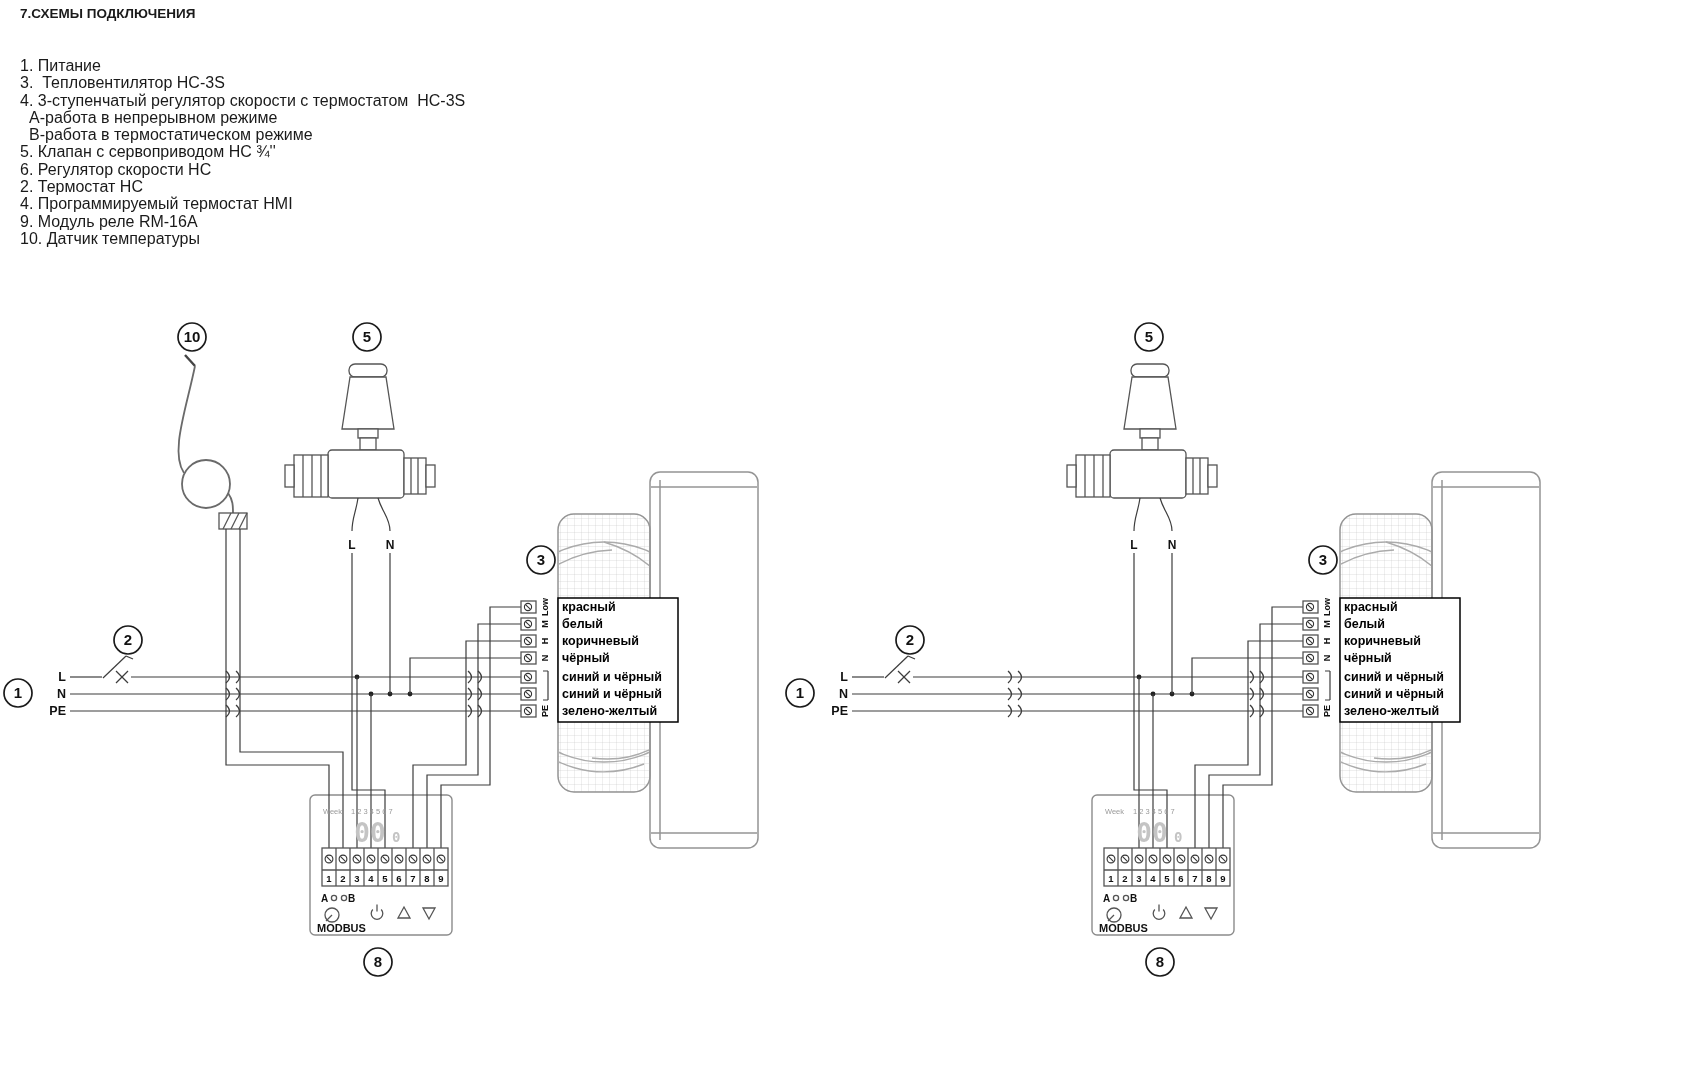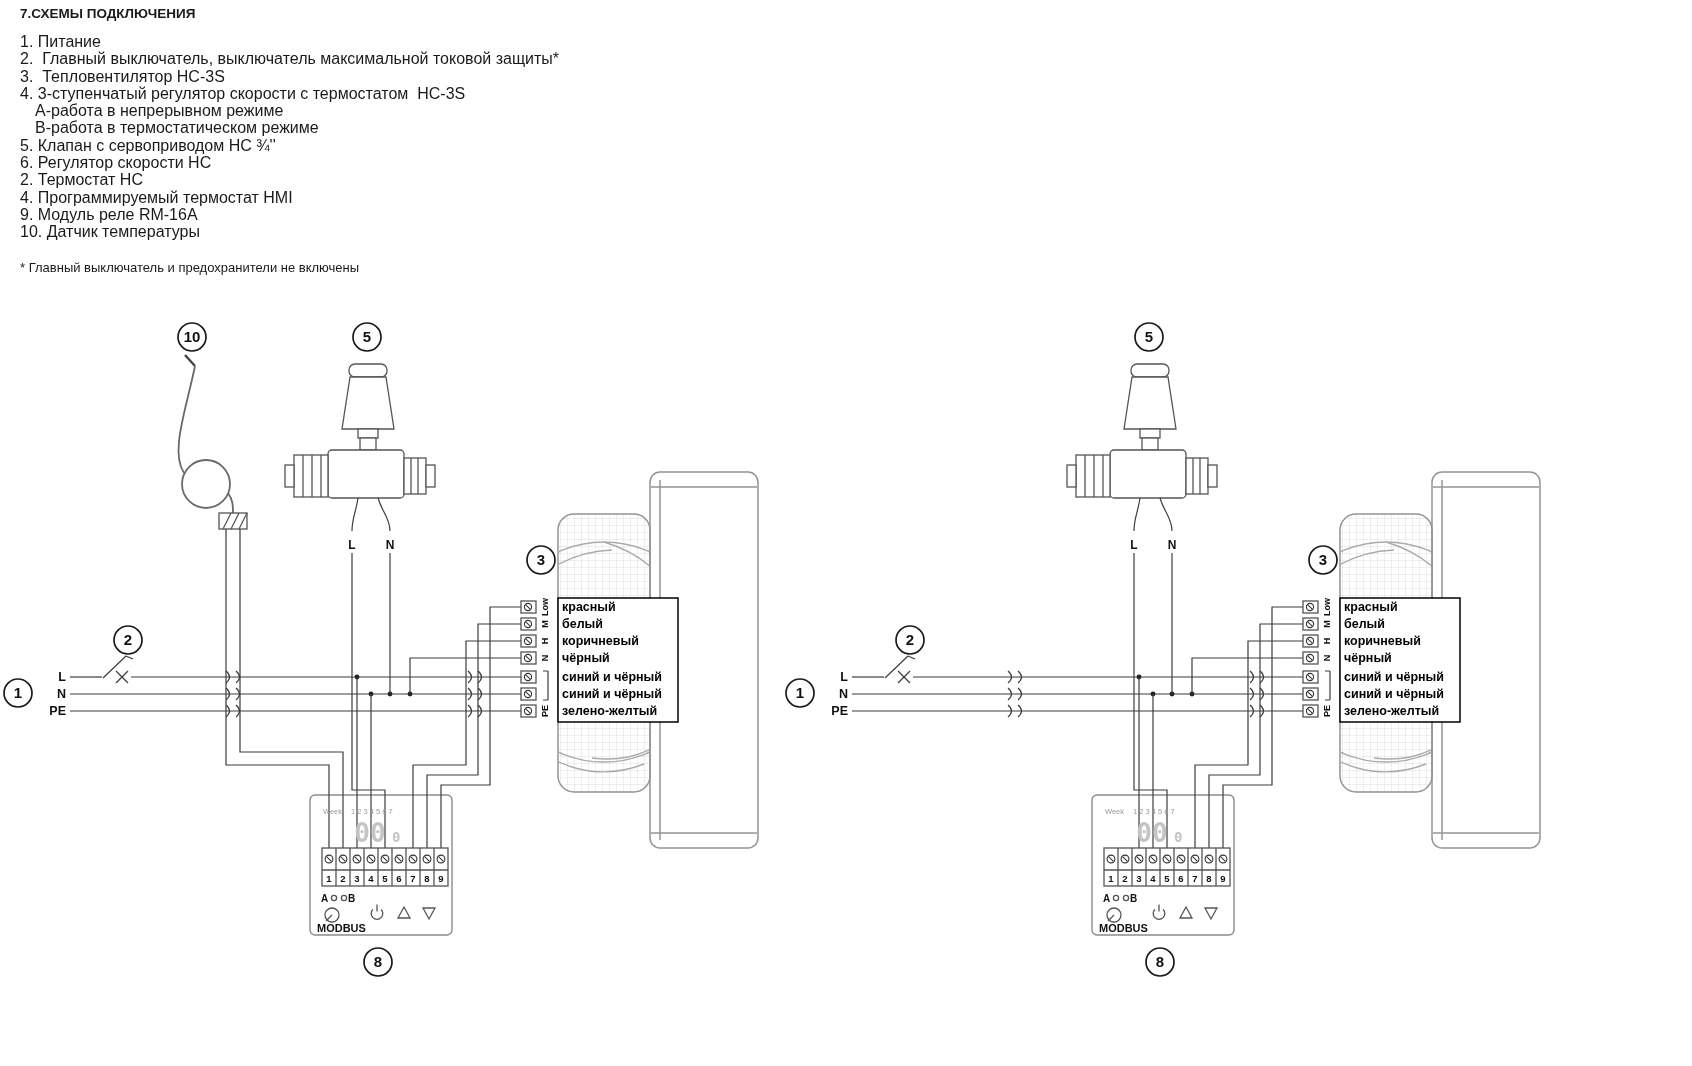--- a/index.html
+++ b/index.html
@@ -1,20 +1,20 @@
 <!DOCTYPE html>
 <html><head>
 <meta charset="utf-8">
 <style>
   html,body{margin:0;padding:0;width:1692px;height:1066px;background:#ffffff;overflow:hidden;
             font-family:"Liberation Sans",sans-serif;color:#1a1a1a;position:relative;}
   .header-block{position:absolute;left:20px;top:6px;width:700px;}
-  .page-title{font-size:13.5px;font-weight:bold;margin-bottom:12px;}
+  .page-title{font-size:13.5px;font-weight:bold;margin-bottom:36px;}
   .legend-item{font-size:16px;line-height:17.3px;white-space:pre;}
-  .legend-item.sub{margin-left:15px;}
+  .legend-item.sub{margin-left:9px;}
   .legend-footnote{font-size:13px;margin-top:19px;}
   svg{position:absolute;left:0;top:0;}
   
   text{font-family:"Liberation Sans",sans-serif;}
   .badge-text{font-size:15px;font-weight:bold;fill:#111;text-anchor:middle;}
   .power-label{font-size:12.5px;font-weight:bold;fill:#111;text-anchor:end;}
   .valve-label{font-size:12px;font-weight:bold;fill:#111;text-anchor:middle;}
   .wirecolor-text{font-size:12.5px;font-weight:bold;fill:#000;}
   .fanterm-label{font-size:9px;font-weight:bold;fill:#111;text-anchor:middle;}
   .term-num{font-size:9.5px;font-weight:bold;fill:#111;text-anchor:middle;}
@@ -34,32 +34,30 @@
   .badge-circle{fill:#fff;stroke:#1a1a1a;stroke-width:1.7;}
   .screw{stroke:#333;stroke-width:1.1;fill:#fff;}
   .sensor-lead{stroke:#6a6a6a;stroke-width:1.8;fill:none;}
 </style>
 </head>
 <body>
 
 <div class="header-block">
   <div class="page-title">7.СХЕМЫ ПОДКЛЮЧЕНИЯ</div>
   <div class="legend-item">1. Питание</div>
-  <div class="legend-item">2.  Главный выключатель, выключатель максимальной токовой защиты*</div>
   <div class="legend-item">3.  Тепловентилятор HC-3S</div>
   <div class="legend-item">4. 3-ступенчатый регулятор скорости с термостатом  HC-3S</div>
   <div class="legend-item sub">A-работа в непрерывном режиме</div>
   <div class="legend-item sub">B-работа в термостатическом режиме</div>
   <div class="legend-item">5. Клапан с сервоприводом HC ¾''</div>
   <div class="legend-item">6. Регулятор скорости HC</div>
   <div class="legend-item">2. Термостат HC</div>
   <div class="legend-item">4. Программируемый термостат HMI</div>
   <div class="legend-item">9. Модуль реле RM-16A</div>
   <div class="legend-item">10. Датчик температуры</div>
-  <div class="legend-footnote">* Главный выключатель и предохранители не включены</div>
 </div>
 
 <svg id="diagram-svg" width="1692" height="1066" viewBox="0 0 1692 1066">
   <defs>
     <pattern id="gridpat" width="7" height="7" patternUnits="userSpaceOnUse">
       <path d="M7,0 H0 V7" fill="none" stroke="#c6c6c6" stroke-width="0.55"></path>
     </pattern>
     <clipPath id="grilleclip">
         <rect x="559" y="515" width="90" height="276" rx="16"></rect>
       </clipPath>

